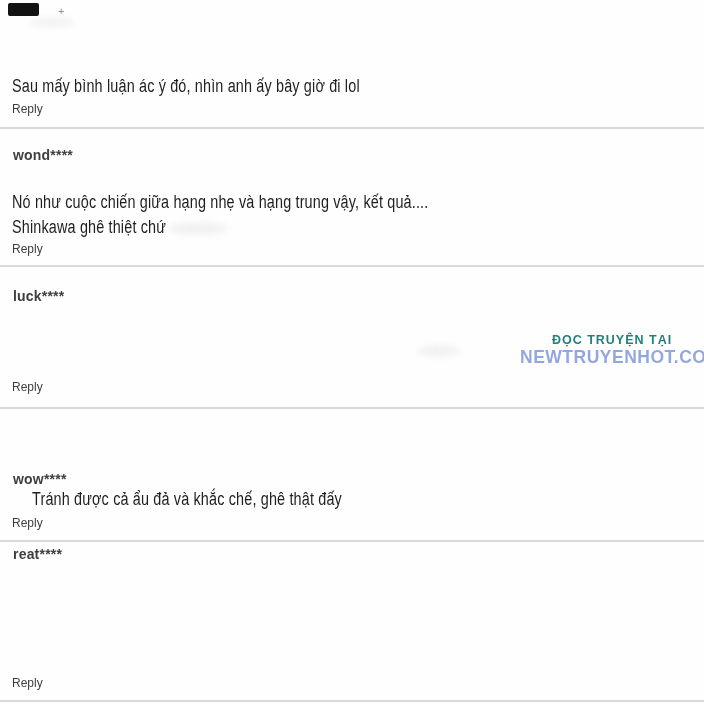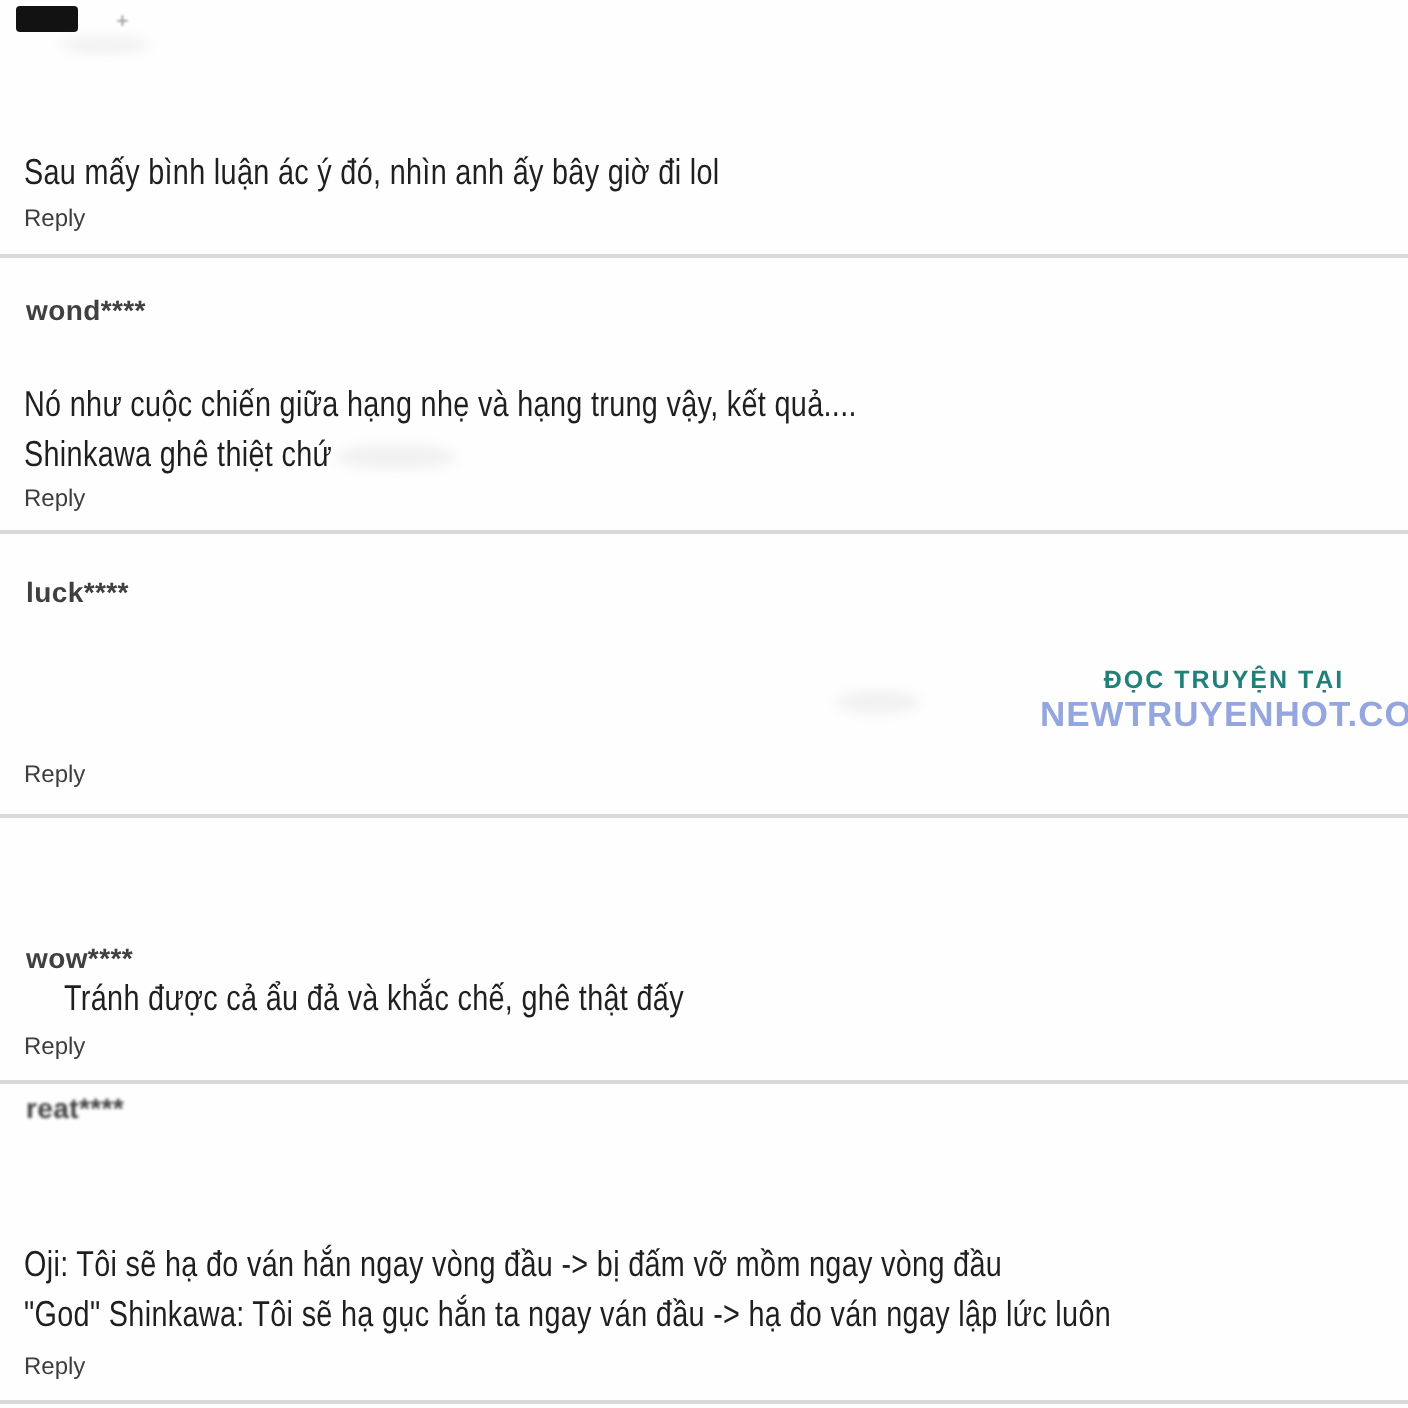--- a/index.html
+++ b/index.html
@@ -93,24 +93,20 @@
   <hr class="divider" id="div3">
 
   <div class="username" id="c4-user">wow****</div>
   <div class="c-text" id="c4-text">
     <div class="row"><span class="c-line">Tránh được cả ẩu đả và khắc chế, ghê thật đấy</span></div>
   </div>
   <div class="reply" id="c4-reply">Reply</div>
   <hr class="divider" id="div4">
 
   <div class="username heavy-blur" id="c5-user">reat****</div>
-  <div class="c-text" id="c5-text">
-    <div class="row"><span class="c-line">Oji: Tôi sẽ hạ đo ván hắn ngay vòng đầu -&gt; bị đấm vỡ mồm ngay vòng đầu</span></div>
-    <div class="row"><span class="c-line">"God" Shinkawa: Tôi sẽ hạ gục hắn ta ngay ván đầu -&gt; hạ đo ván ngay lập lức luôn</span></div>
-  </div>
   <div class="reply" id="c5-reply">Reply</div>
   <hr class="divider" id="div5">
 
   <div class="watermark">
     <div class="wm1">ĐỌC TRUYỆN TẠI</div>
     <div class="wm2">NEWTRUYENHOT.COM</div>
   </div>
 
   <div class="smudge" style="left:168px; top:222px; width:60px; height:13px;"></div>
   <div class="smudge" style="left:418px; top:345px; width:42px; height:12px;"></div>

